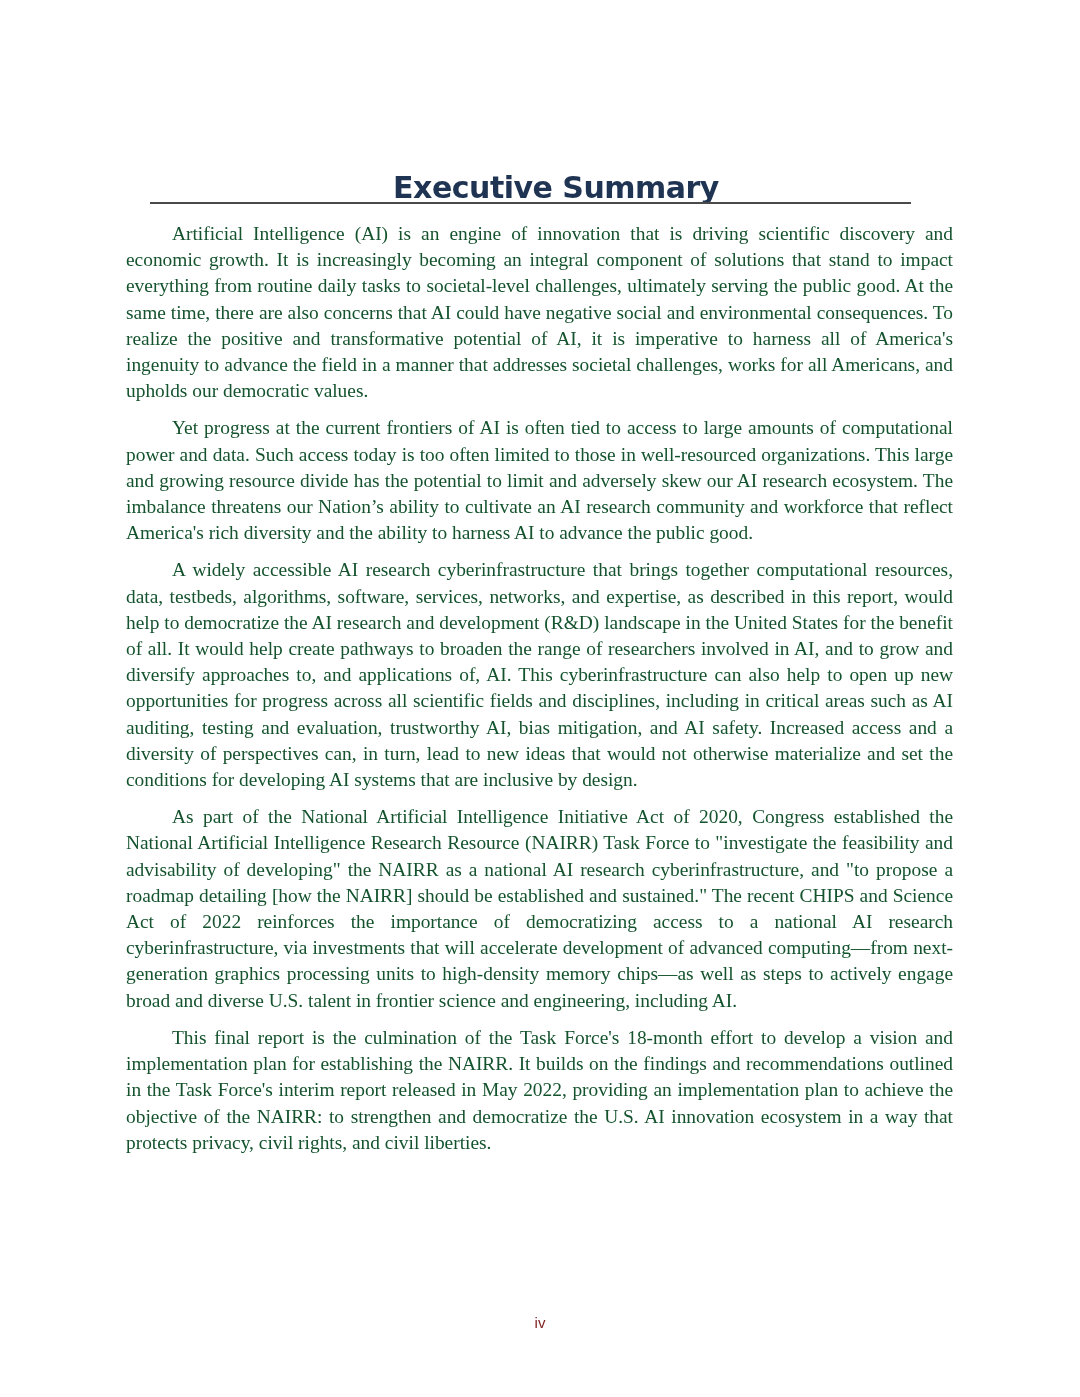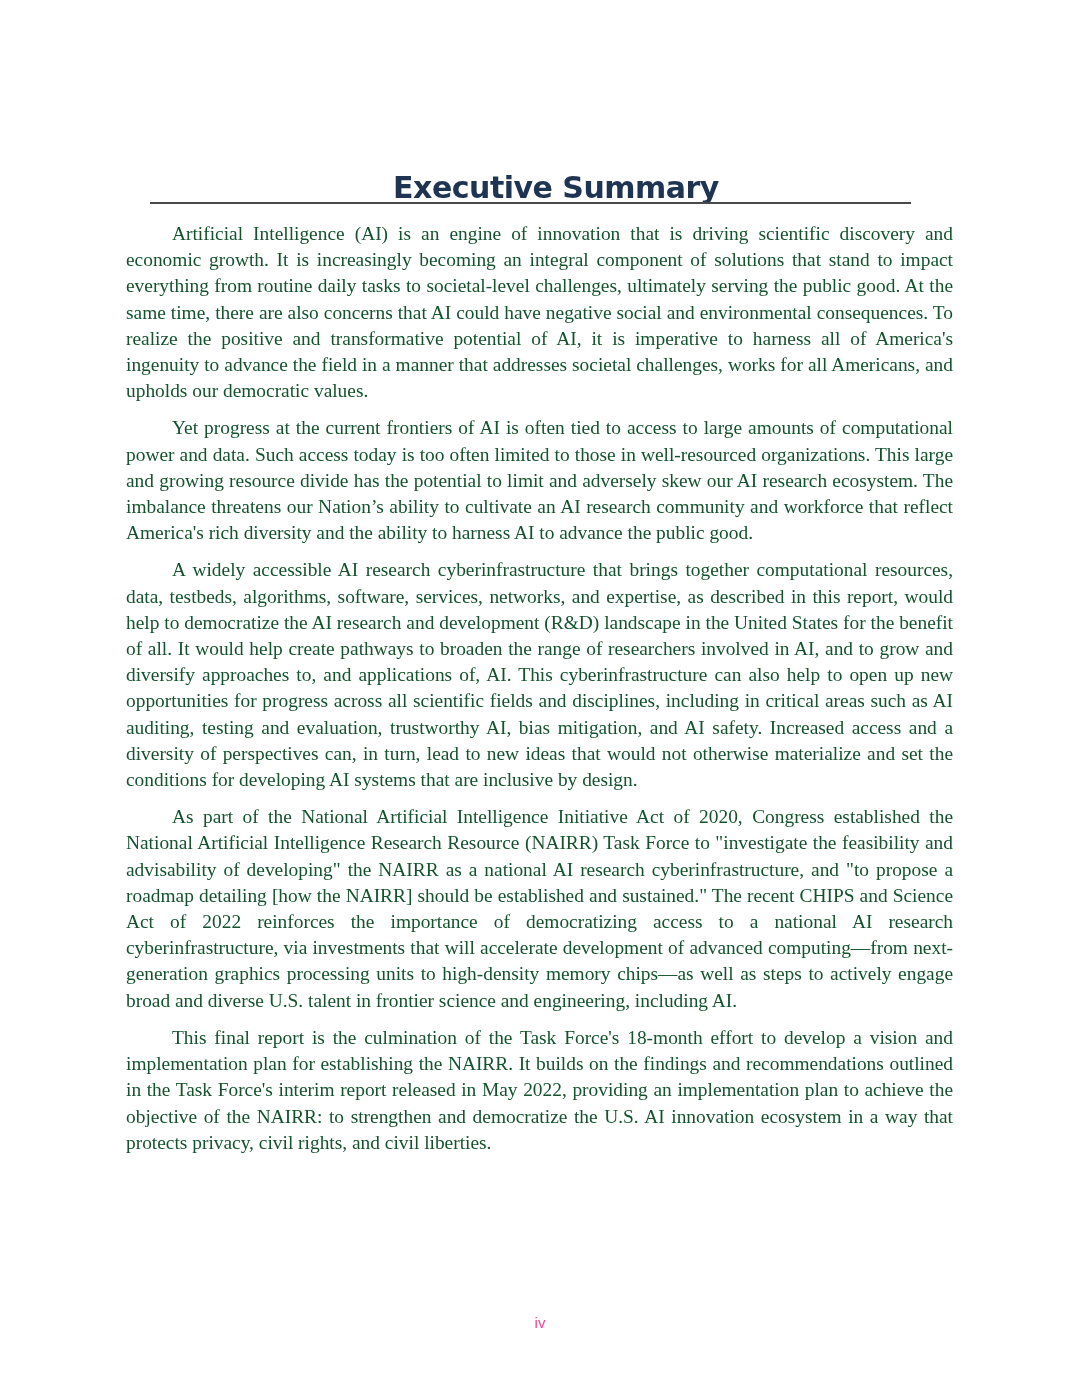--- a/index.html
+++ b/index.html
@@ -50,21 +50,21 @@
     text-align: justify;
     text-indent: 46px;
   }
   .page-number {
     position: absolute;
     left: 0; width: 1080px;
     top: 1314px;
     text-align: center;
     font-family: "Liberation Sans", sans-serif;
     font-size: 15px;
-    color: #ec4899;
+    color: #7f1d1d;
   }
 </style>
 </head>
 <body>
 
 <div class="page">
   <h1 class="title">Executive Summary</h1>
   <div class="title-rule"></div>
 
   <div class="body-text">

